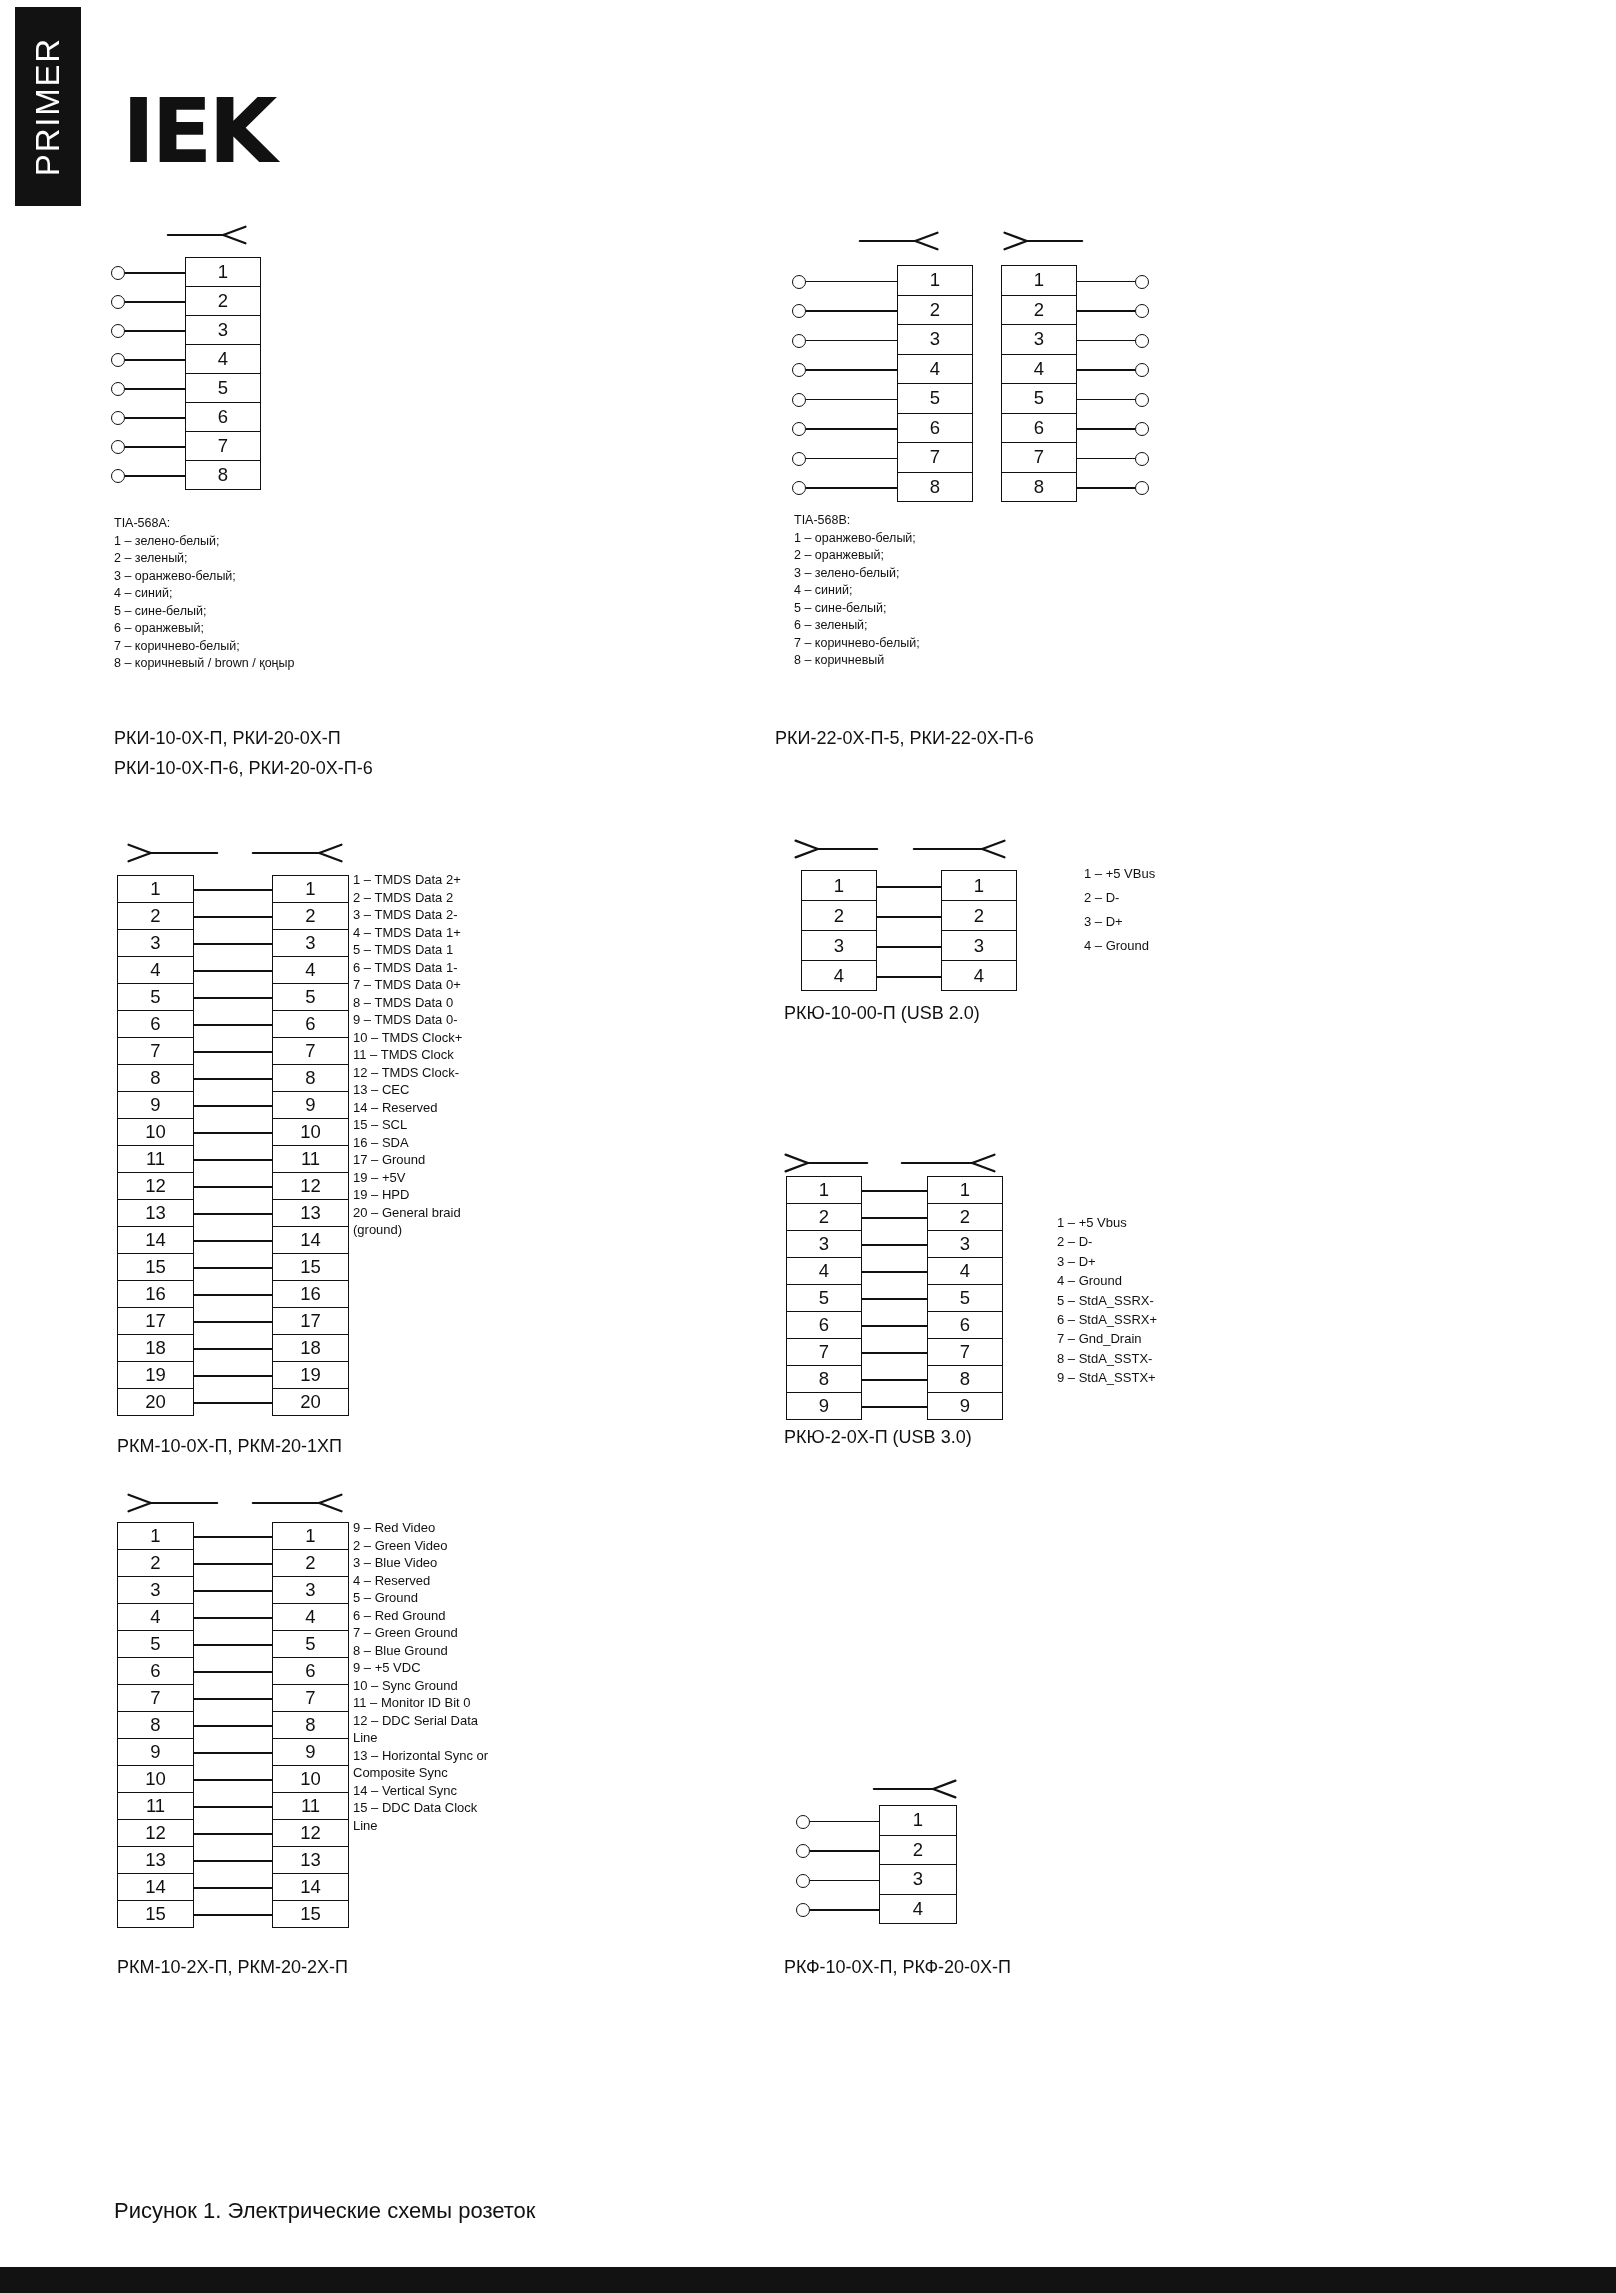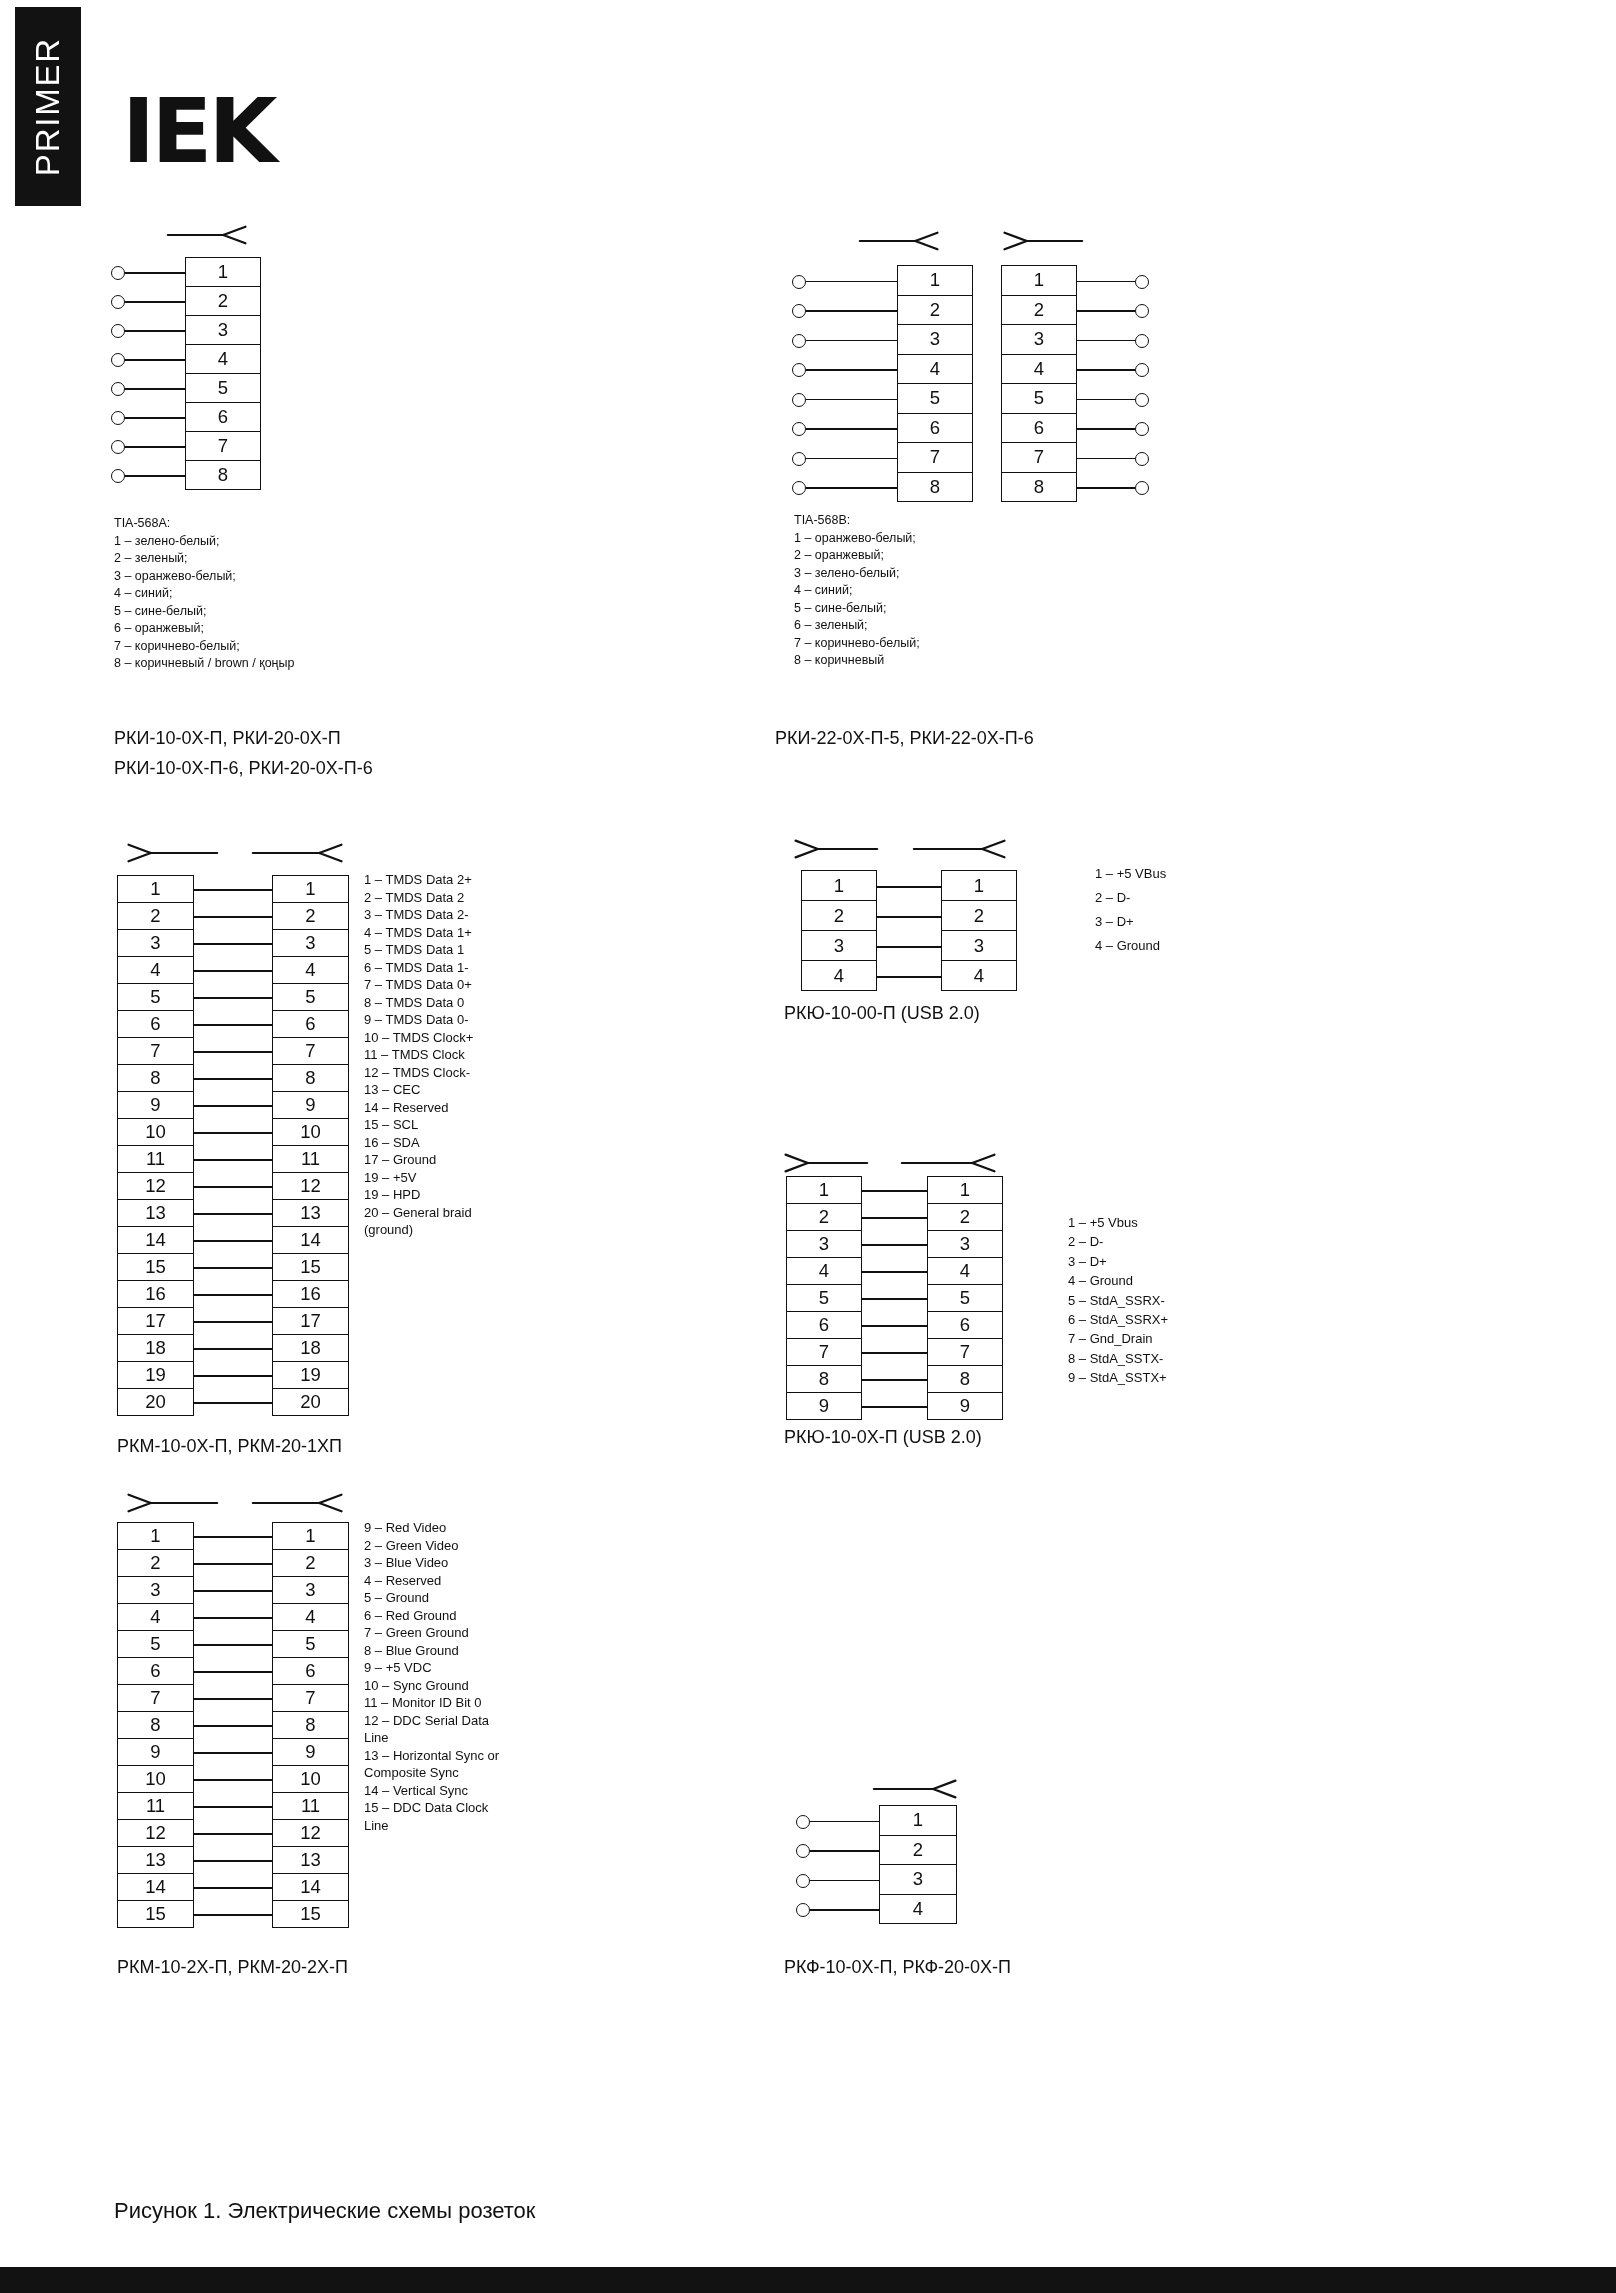--- a/index.html
+++ b/index.html
@@ -15,21 +15,21 @@
           line-height:1; font-family:"DejaVu Sans","Liberation Sans",sans-serif;margin-top:32px; }
   .pincol { border-top:1.8px solid #111; background:#fff; }
   .pinrow { height:var(--rh); border:1.8px solid #111; border-top:0; display:flex;
             align-items:center; justify-content:center; font-size:18.5px; background:#fff; }
   .contacts, .links { padding-top:1.8px; }
   .crow, .lrow { height:var(--rh); display:flex; align-items:center; }
   .dot { width:14px; height:14px; border:1.8px solid #111; border-radius:50%; background:#fff; flex:none; }
   .wire { height:1.8px; background:#111; flex:1; }
   .notes { font-size:12.5px; line-height:17.5px; white-space:nowrap; }
   .notes .title { line-height:17.5px; }
-  .pinlist { font-size:13px; line-height:17.5px; white-space:nowrap;margin-left:11px; }
+  .pinlist { font-size:13px; line-height:17.5px; white-space:nowrap; }
   .pinlist.wide { line-height:24px; }
   .pinlist.mid { line-height:19.4px; }
   .caption { font-size:18px; line-height:29.5px; white-space:nowrap; }
   .figcaption { font-size:22px; }
   .bottom-bar { left:0; top:2267px; width:1617px; height:27px; background:#121212; }
   .mark path { fill:none; stroke:#111; stroke-width:2.4; stroke-linecap:round; }
 </style>
 </head>
 <body>
 
@@ -459,21 +459,21 @@
       <div>2 – D-</div>
       <div>3 – D+</div>
       <div>4 – Ground</div>
       <div>5 – StdA_SSRX-</div>
       <div>6 – StdA_SSRX+</div>
       <div>7 – Gnd_Drain</div>
       <div>8 – StdA_SSTX-</div>
       <div>9 – StdA_SSTX+</div>
     </div>
   <div class="abs caption" style="left:784px;top:1423px">
-      <div>РКЮ-10-0Х-П (USB 2.0)</div>
+      <div>РКЮ-2-0Х-П (USB 3.0)</div>
     </div>
 
   <svg class="abs mark" style="left:123px;top:1490px" width="96" height="26" viewBox="0 0 104 28">
       <path d="M102 14 H30 M30 14 L6 5 M30 14 L6 23"></path>
     </svg>
   <svg class="abs mark" style="left:251px;top:1490px" width="96" height="26" viewBox="0 0 104 28">
       <path d="M2 14 H74 M74 14 L98 5 M74 14 L98 23"></path>
     </svg>
   <div class="abs pincol" style="left:117px;top:1522px;width:77px;--rh:27px">
       <div class="pinrow">1</div>

